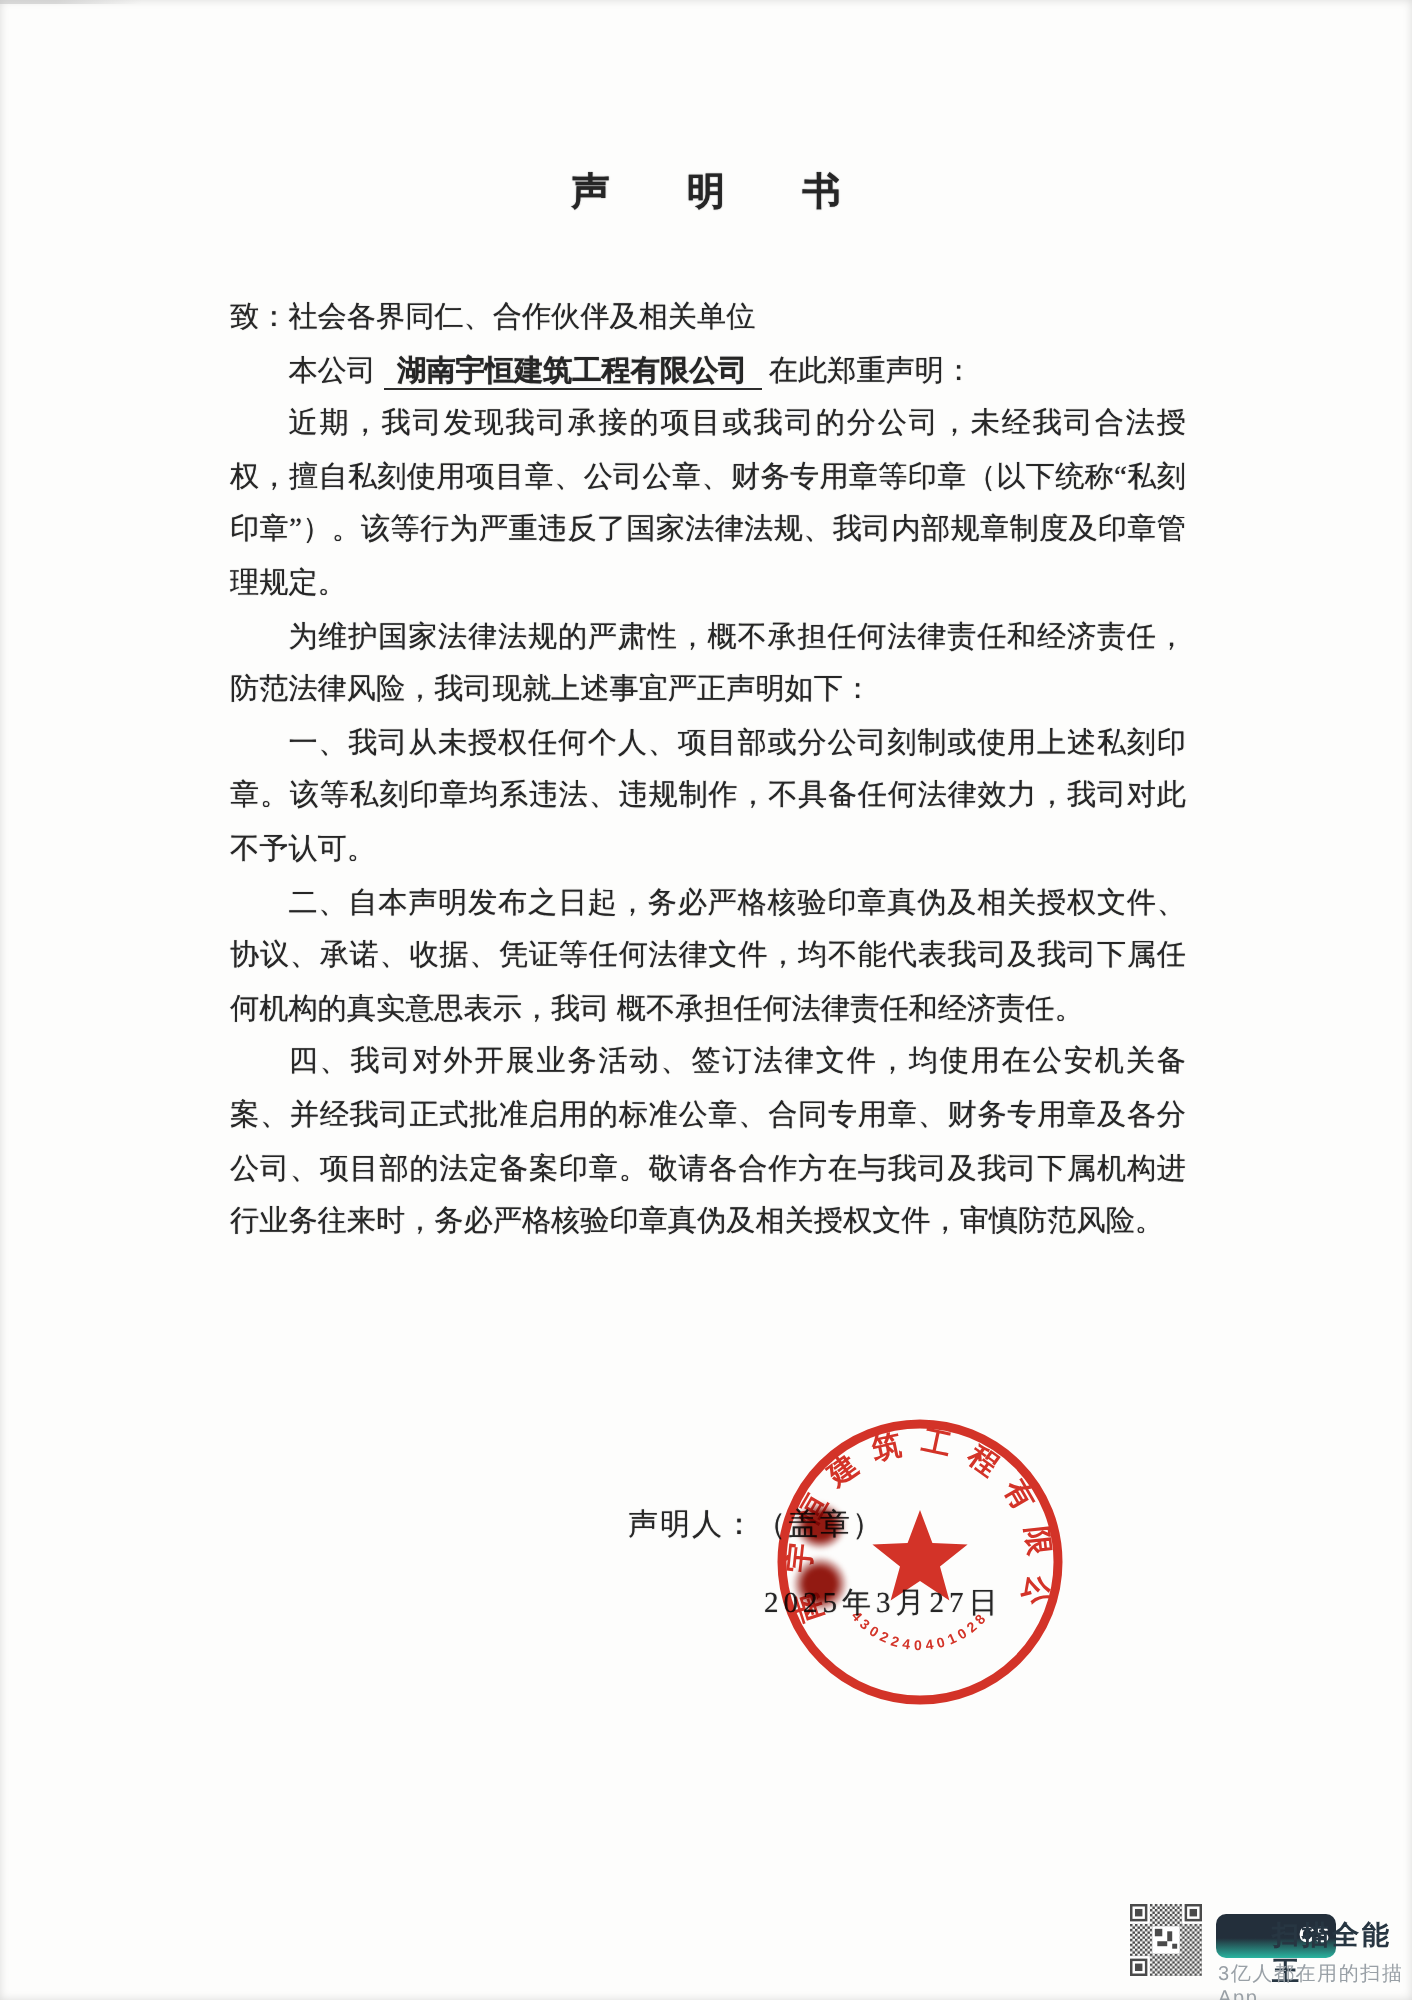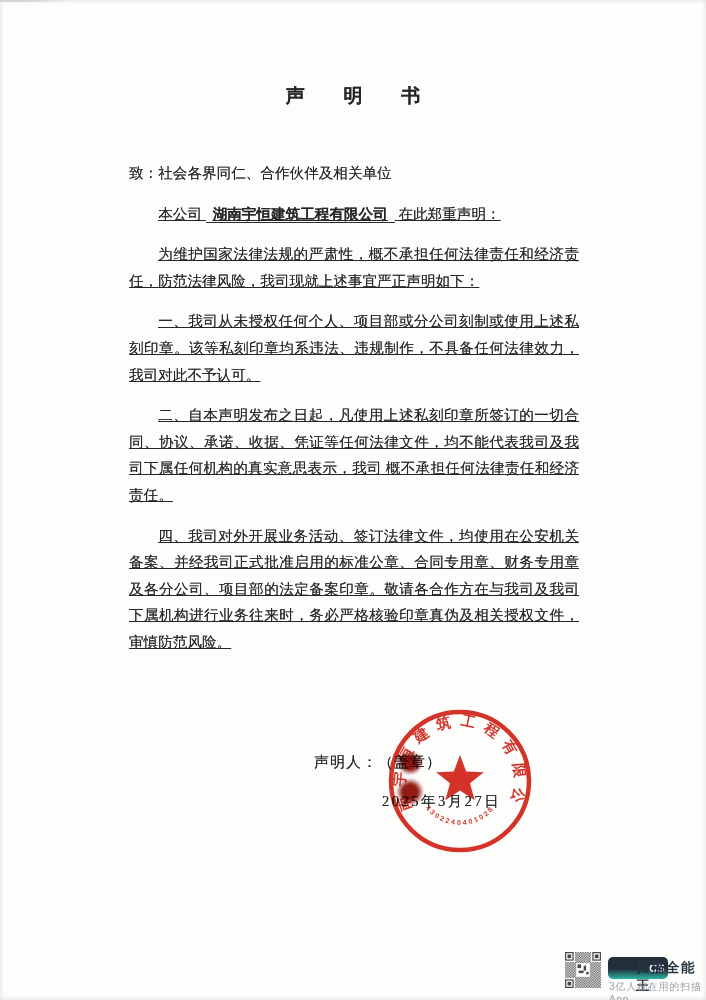--- a/index.html
+++ b/index.html
@@ -15,22 +15,22 @@
     position:absolute; top:83px; left:0; width:100%; margin:0;
     text-align:center; font-size:19px; font-weight:bold;
     letter-spacing:17px; text-indent:17px;
     text-shadow:0 0 .6px rgba(20,20,20,.75);
   }
   .body-text {
     position:absolute; left:115px; top:146px; width:478px;
     font-size:14.6px; line-height:26.6px; text-align:justify;
     text-shadow:0 0 .5px rgba(35,35,35,.65);
   }
-  .body-text p { margin:14px; }
-  .indent { text-indent:2em;text-decoration:underline; }
+  .body-text p { margin:0; }
+  .indent { text-indent:2em; }
   .company-underline {
     font-weight:bold; border-bottom:1.5px solid #2d2d2d; padding:0 7px;
   }
   .signer-label {
     position:absolute; left:314px; top:753px; font-size:15px;
     letter-spacing:1px; text-shadow:0 0 .5px rgba(35,35,35,.65);
   }
   .sign-date {
     position:absolute; left:382px; top:792px; font-size:14.5px;
     letter-spacing:2.5px; text-shadow:0 0 .5px rgba(35,35,35,.65);
@@ -69,23 +69,24 @@
 <body>
 
 <div class="page">
   <div class="scan-edge"></div>
 
   <h1 class="doc-title">声 明 书</h1>
 
   <div class="body-text">
     <p>致：社会各界同仁、合作伙伴及相关单位</p>
     <p class="indent"><span>本公司</span> <span class="company-underline">湖南宇恒建筑工程有限公司</span> <span>在此郑重声明：</span></p>
+    <p class="indent">近期，我司发现我司承接的项目或我司的分公司，未经我司合法授权，擅自私刻使用项目章、公司公章、财务专用章等印章（以下统称“私刻印章”）。该等行为严重违反了国家法律法规、我司内部规章制度及印章管理规定。</p>
     <p class="indent">为维护国家法律法规的严肃性，概不承担任何法律责任和经济责任，防范法律风险，我司现就上述事宜严正声明如下：</p>
     <p class="indent">一、我司从未授权任何个人、项目部或分公司刻制或使用上述私刻印章。该等私刻印章均系违法、违规制作，不具备任何法律效力，我司对此不予认可。</p>
-    <p class="indent">二、自本声明发布之日起，凡使用上述私刻印章所签订的一切合同、协议、承诺、收据、凭证等任何法律文件，均不能代表我司及我司下属任何机构的真实意思表示，我司 概不承担任何法律责任和经济责任。</p>
+    <p class="indent">二、自本声明发布之日起，务必严格核验印章真伪及相关授权文件、协议、承诺、收据、凭证等任何法律文件，均不能代表我司及我司下属任何机构的真实意思表示，我司 概不承担任何法律责任和经济责任。</p>
     <p class="indent">四、我司对外开展业务活动、签订法律文件，均使用在公安机关备案、并经我司正式批准启用的标准公章、合同专用章、财务专用章及各分公司、项目部的法定备案印章。敬请各合作方在与我司及我司下属机构进行业务往来时，务必严格核验印章真伪及相关授权文件，审慎防范风险。</p>
   </div>
 
   <div class="signer-label">声明人：（盖章）</div>
   <div class="sign-date">2025年3月27日</div>
 
   <svg class="seal-svg" width="150" height="150" viewBox="0 0 150 150" aria-hidden="true">
     <defs>
       <path id="sealTopArc" d="M 30 106.6 A 55 55 0 1 1 120 106.6" fill="none"></path>
       <path id="sealBottomArc" d="M 36.9 97 A 44 44 0 0 0 113.1 97" fill="none"></path>

